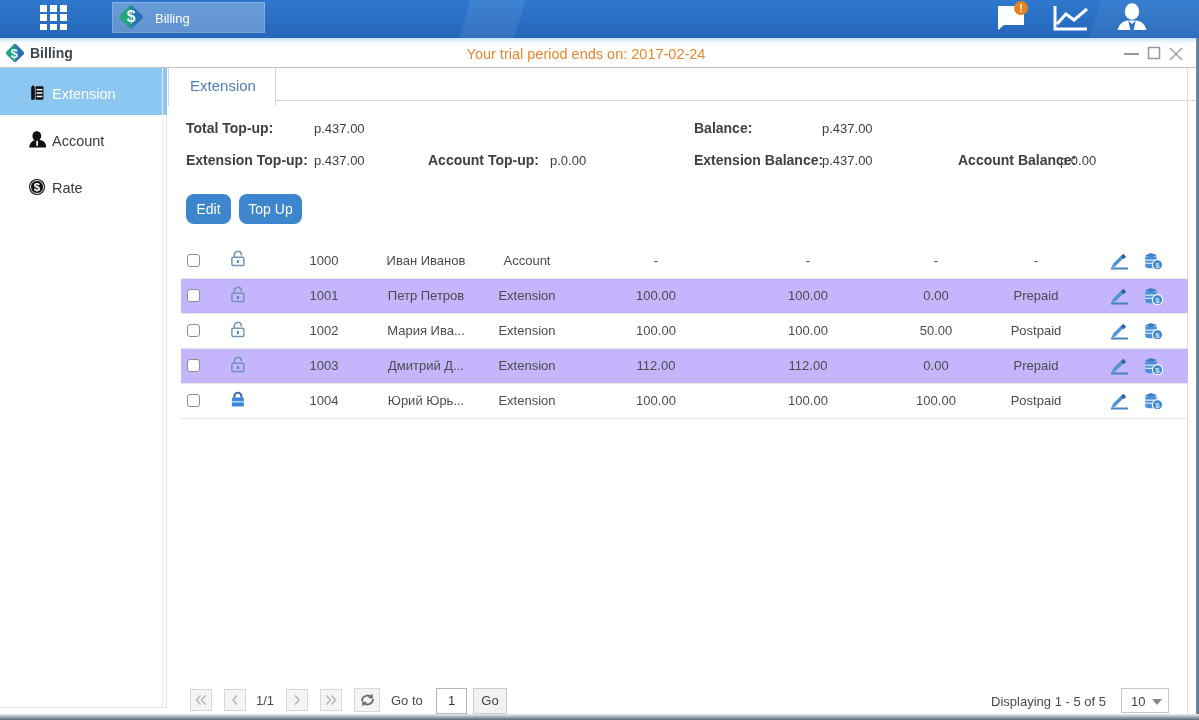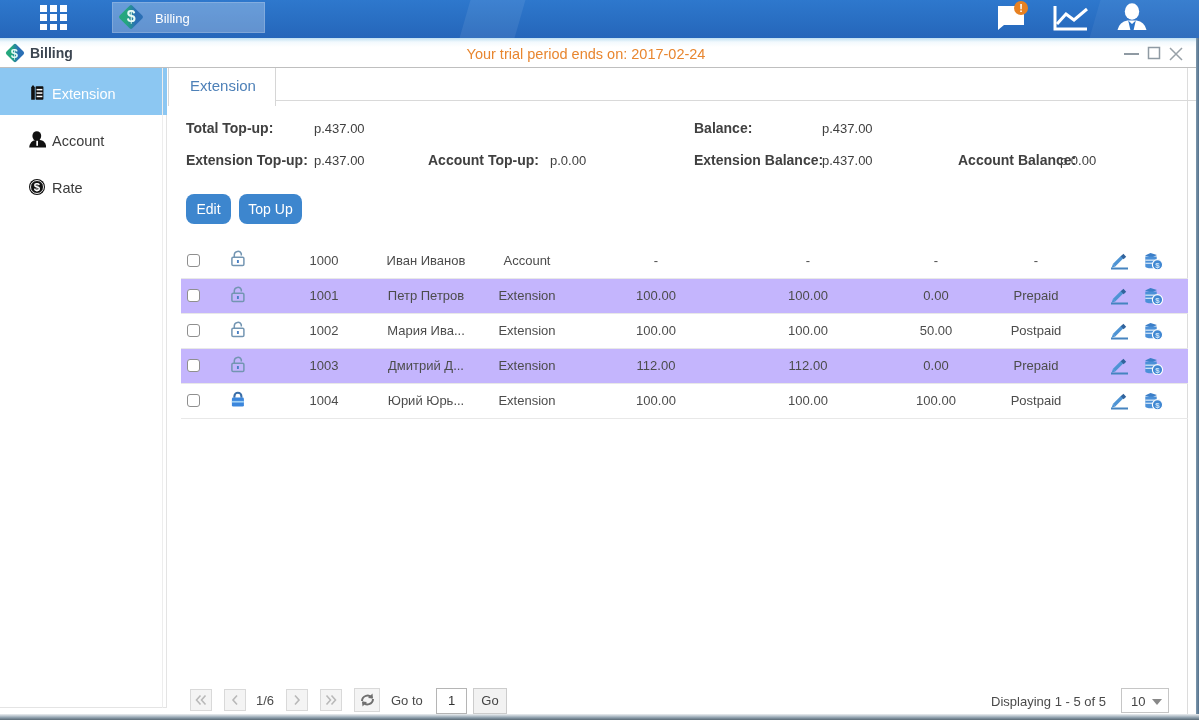--- a/index.html
+++ b/index.html
@@ -343,21 +343,21 @@
       <div class="pbtn" style="left:22px">
           <svg width="12" height="12" viewBox="0 0 12 12">
             <path d="M5.5 1.5 L1.5 6 L5.5 10.5 M10.5 1.5 L6.5 6 L10.5 10.5" stroke="#b9b9b9" stroke-width="1.6" fill="none"></path>
           </svg>
         </div>
       <div class="pbtn" style="left:56px">
           <svg width="12" height="12" viewBox="0 0 12 12">
             <path d="M8 1.5 L4 6 L8 10.5" stroke="#b9b9b9" stroke-width="1.6" fill="none"></path>
           </svg>
         </div>
-      <div style="position:absolute; left:85px; top:5px; width:24px; text-align:center;">1/6</div>
+      <div style="position:absolute; left:85px; top:5px; width:24px; text-align:center;">1/1</div>
       <div class="pbtn" style="left:118px">
           <svg width="12" height="12" viewBox="0 0 12 12">
             <path d="M4 1.5 L8 6 L4 10.5" stroke="#b9b9b9" stroke-width="1.6" fill="none"></path>
           </svg>
         </div>
       <div class="pbtn" style="left:152px">
           <svg width="12" height="12" viewBox="0 0 12 12">
             <path d="M1.5 1.5 L5.5 6 L1.5 10.5 M6.5 1.5 L10.5 6 L6.5 10.5" stroke="#b9b9b9" stroke-width="1.6" fill="none"></path>
           </svg>
         </div>

